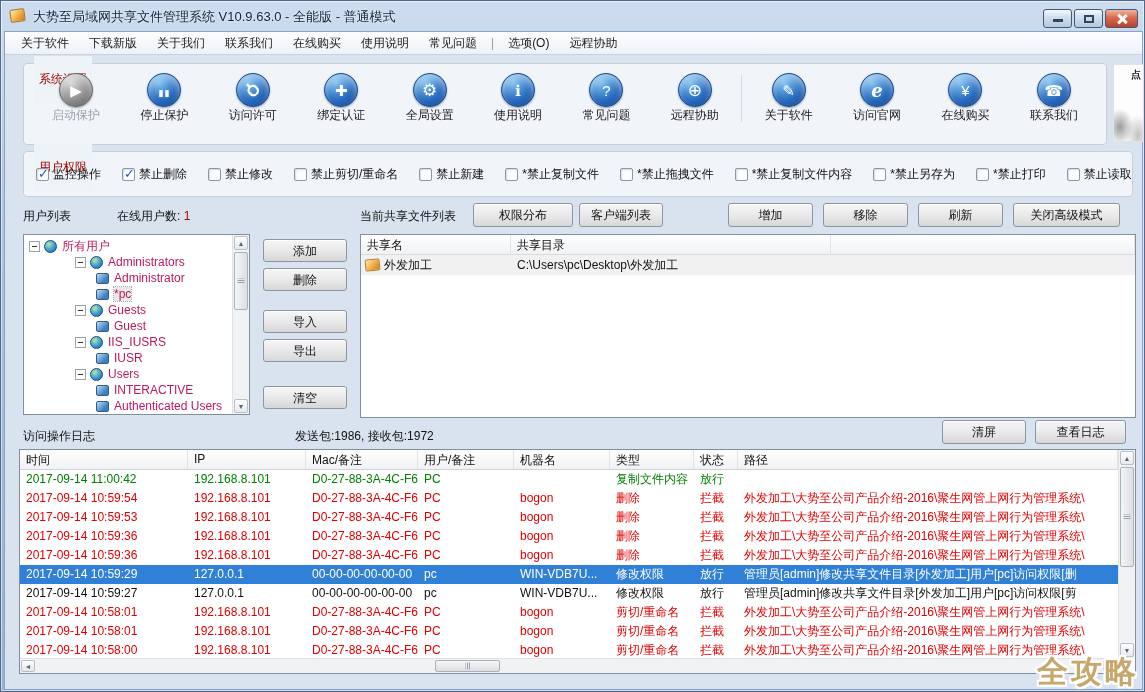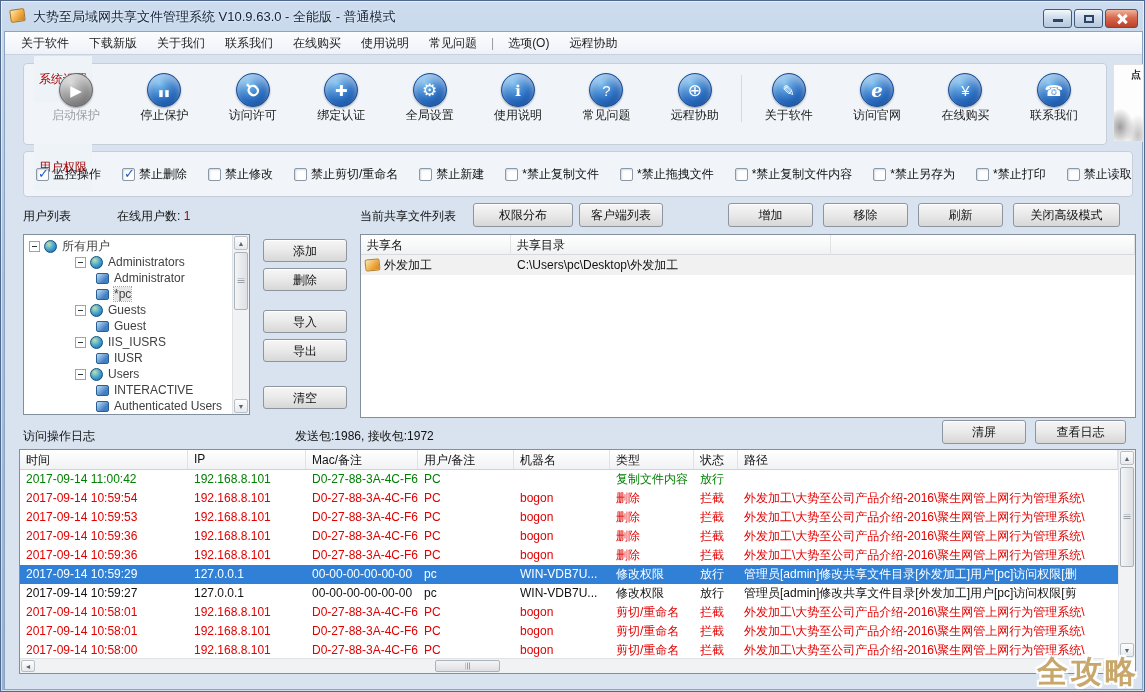--- a/index.html
+++ b/index.html
@@ -76,21 +76,21 @@
   .slabel { position:absolute; font-size:12px; color:#111; white-space:nowrap; }
   .red-num { color:#b00000; }
   .btn { position:absolute; height:24px; border:1px solid #8d959e; border-radius:3px;
          background:linear-gradient(#f6f6f6,#ebebeb 45%,#d7d7d7);
          font-size:12px; color:#111; text-align:center; line-height:22px; cursor:pointer;
          box-shadow:inset 0 1px 0 #fff; white-space:nowrap; }
 
   
   .panel { position:absolute; background:#fff; border:1px solid #828f9c; }
   .treepanel { left:18px; top:202px; width:227px; height:181px; overflow:hidden; }
-  .trow { display:flex; align-items:center; height:16px; font-size:12px; color:#404040; white-space:nowrap; cursor:pointer; }
+  .trow { display:flex; align-items:center; height:16px; font-size:12px; color:#be185d; white-space:nowrap; cursor:pointer; }
   .lv0 { padding-left:5px; } .lv1 { padding-left:51px; }
   .noexp { padding-left:72px; }
   .texp { width:11px; height:11px; margin-right:4px; border:1px solid #9aa4ae; background:
           linear-gradient(#fff,#fff) , #fff; position:relative; flex:none; }
   .texp:after { content:""; position:absolute; left:2px; top:4px; width:5px; height:1px; background:#333; }
   .ico-group { width:13px; height:13px; border-radius:50%; flex:none; margin-right:5px;
                background:radial-gradient(circle at 35% 30%,#b8e6a9,#3f9ad2 55%,#135d9e);
                border:1px solid #0f4f85; }
   .ico-user { width:13px; height:11px; flex:none; margin-right:5px; border-radius:2px;
               background:linear-gradient(135deg,#bfe0f7,#3f7fc2 70%); border:1px solid #2b5d93; }

